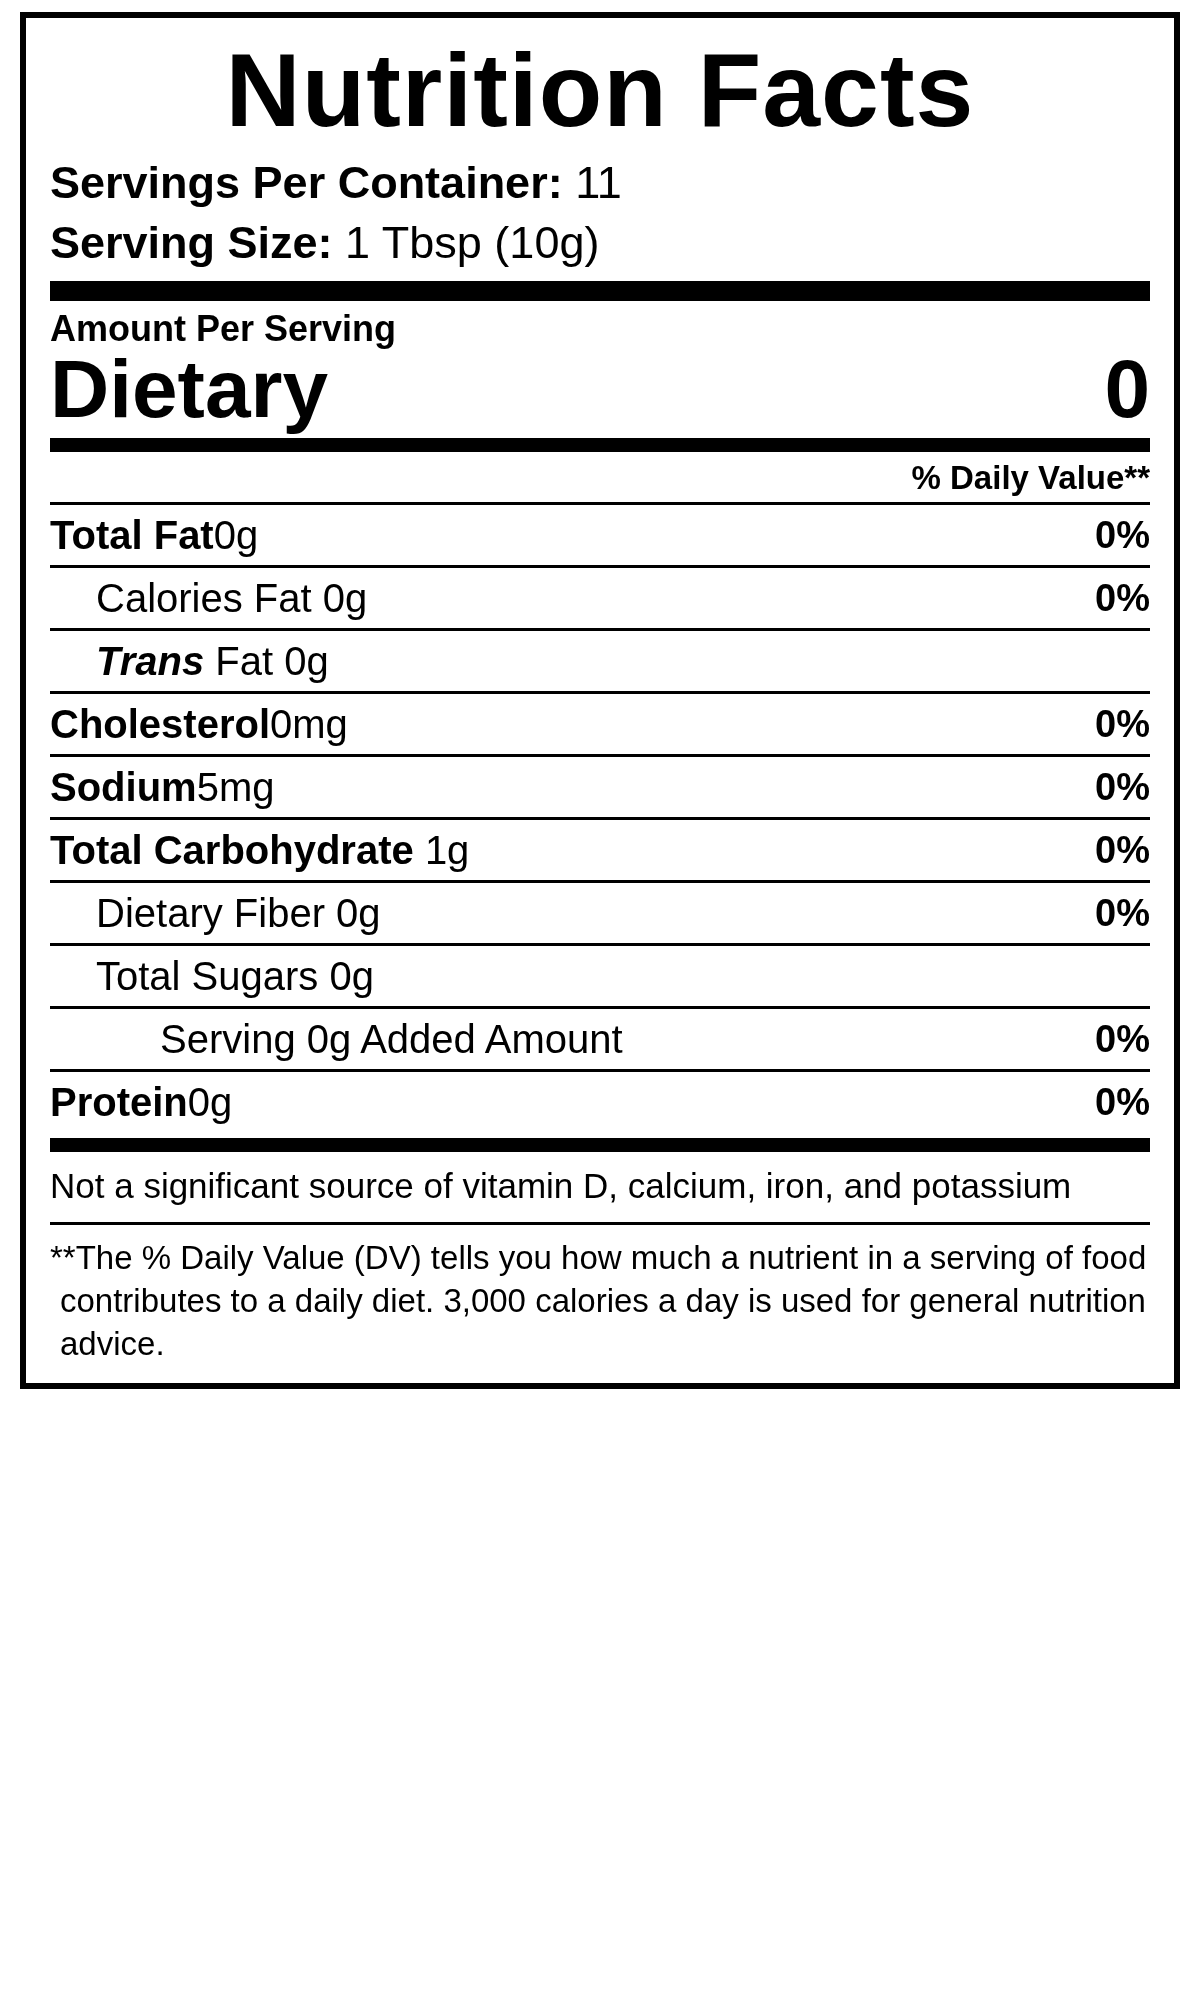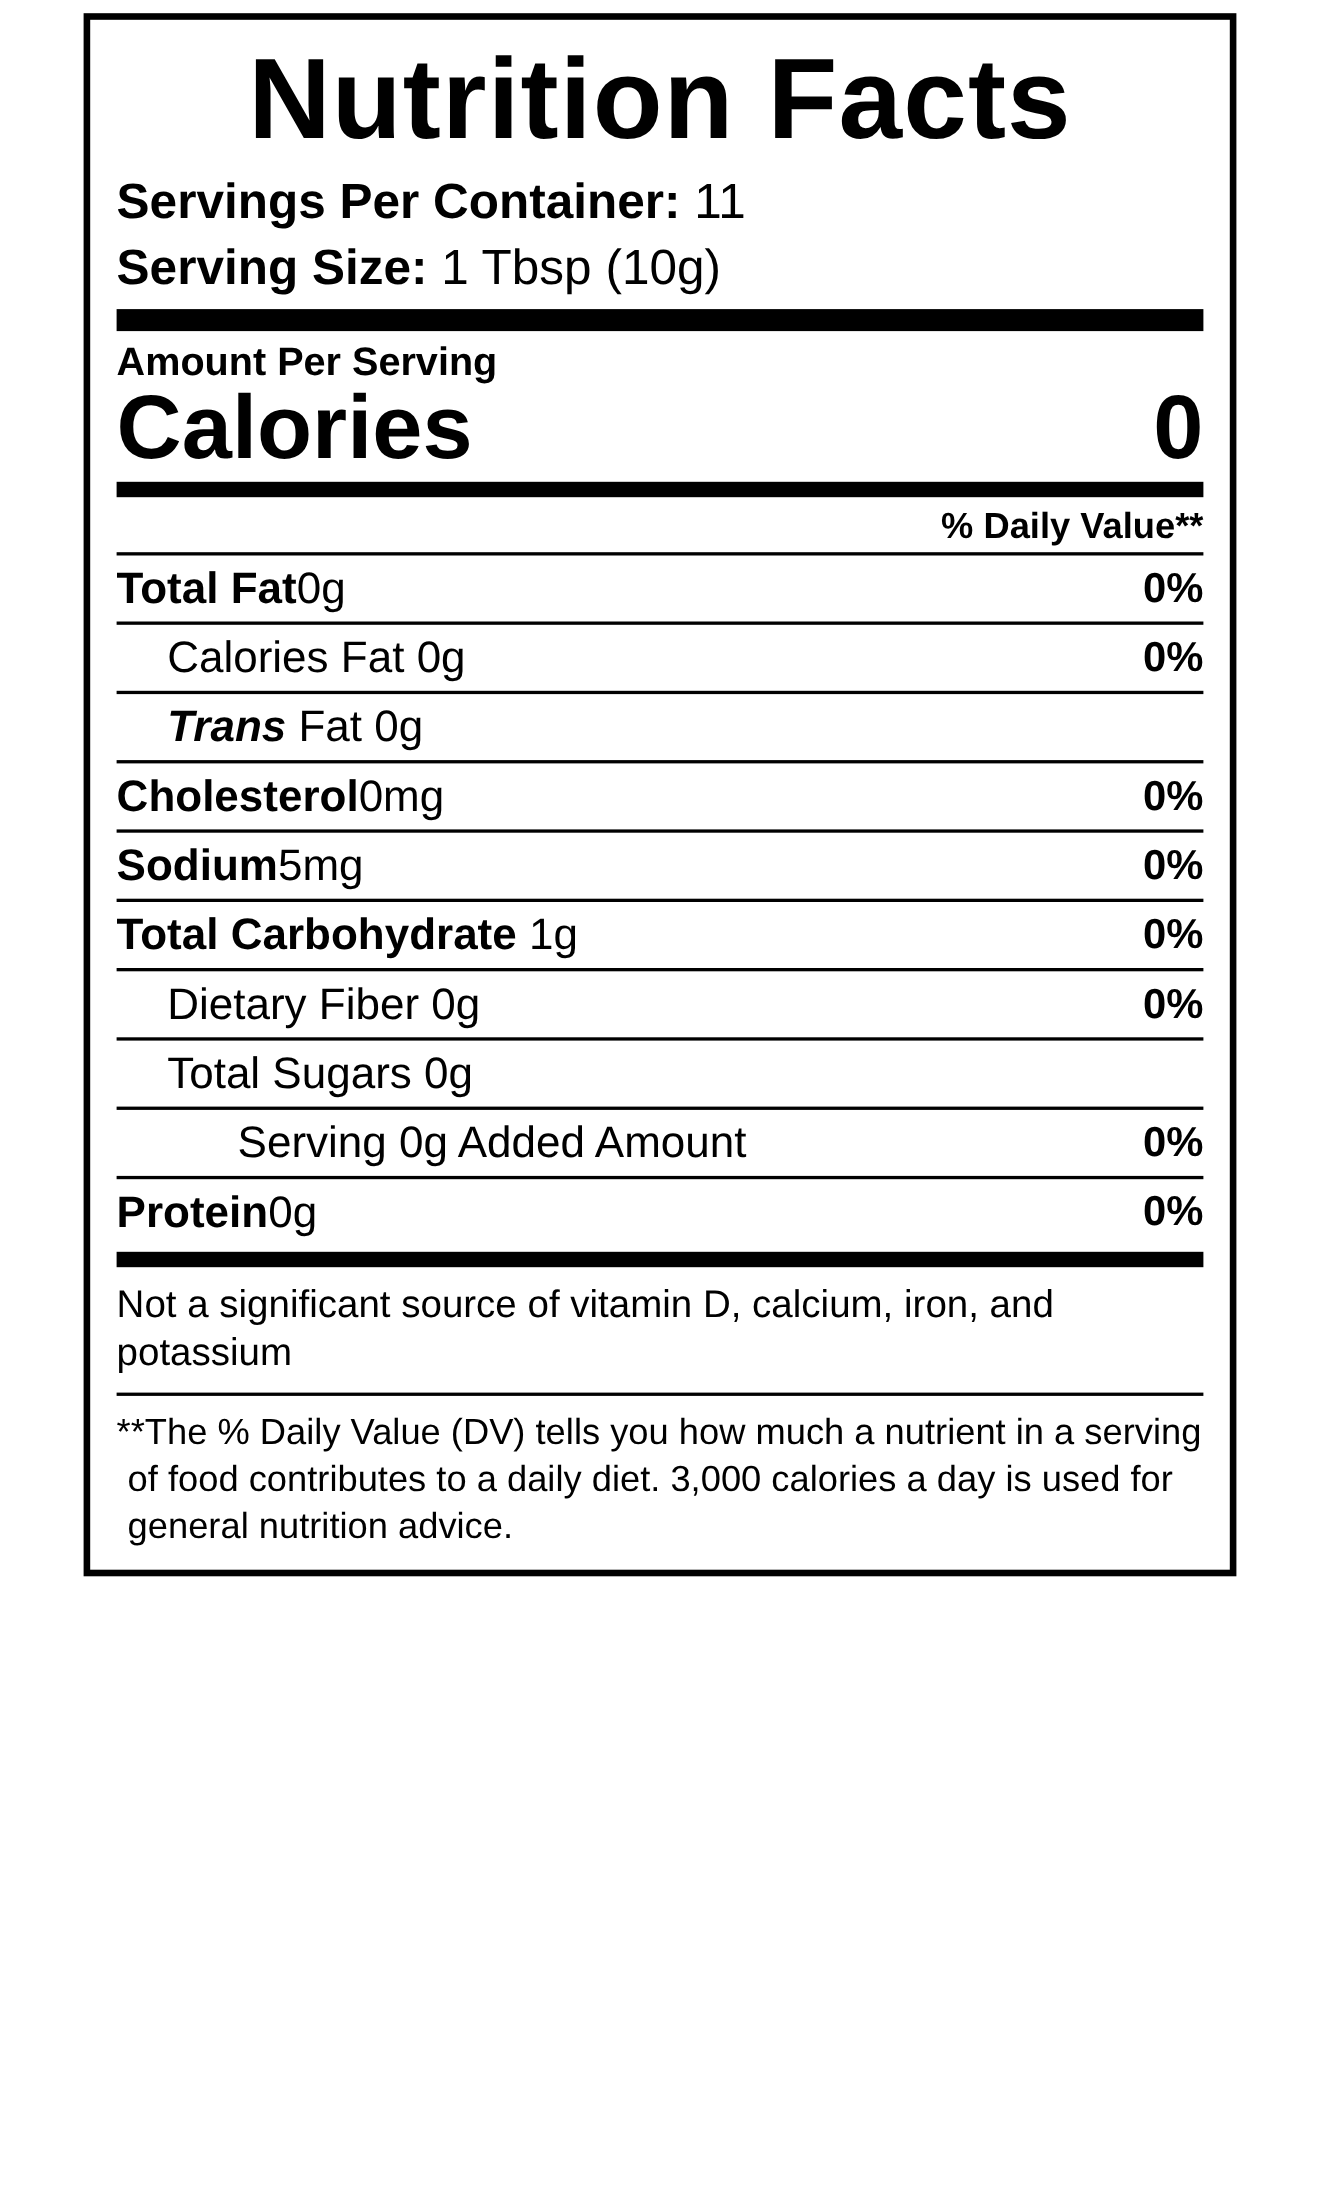--- a/index.html
+++ b/index.html
@@ -10,21 +10,21 @@
   body {
     width: 1200px;
     height: 1990px;
     font-family: "Liberation Sans", sans-serif;
     color: #000000;
     -webkit-font-smoothing: antialiased;
   }
 
   .label-wrap {
     box-sizing: border-box;
-    width: 1048px;
+    width: 1160px;
     margin: 12px auto 0 auto;
     border: 6px solid #000;
     padding: 10px 24px 18px 24px;
     background: #fff;
   }
 
   
   .nf-title {
     font-weight: bold;
     font-size: 104px;
@@ -153,21 +153,21 @@
   <div class="serv-line">
     <span class="b">Serving Size:</span>
     <span class="n">1 Tbsp (10g)</span>
   </div>
 
   <div class="rule-thick"></div>
 
   <div class="amount-line">Amount Per Serving</div>
 
   <div class="cal-row">
-    <div class="cal-label">Calories</div>
+    <div class="cal-label">Dietary</div>
     <div class="cal-value">0</div>
   </div>
 
   <div class="rule-medium"></div>
 
   <div class="dv-header">% Daily Value**</div>
 
   <div class="rule-thin"></div>
 
   <div class="nrow">

